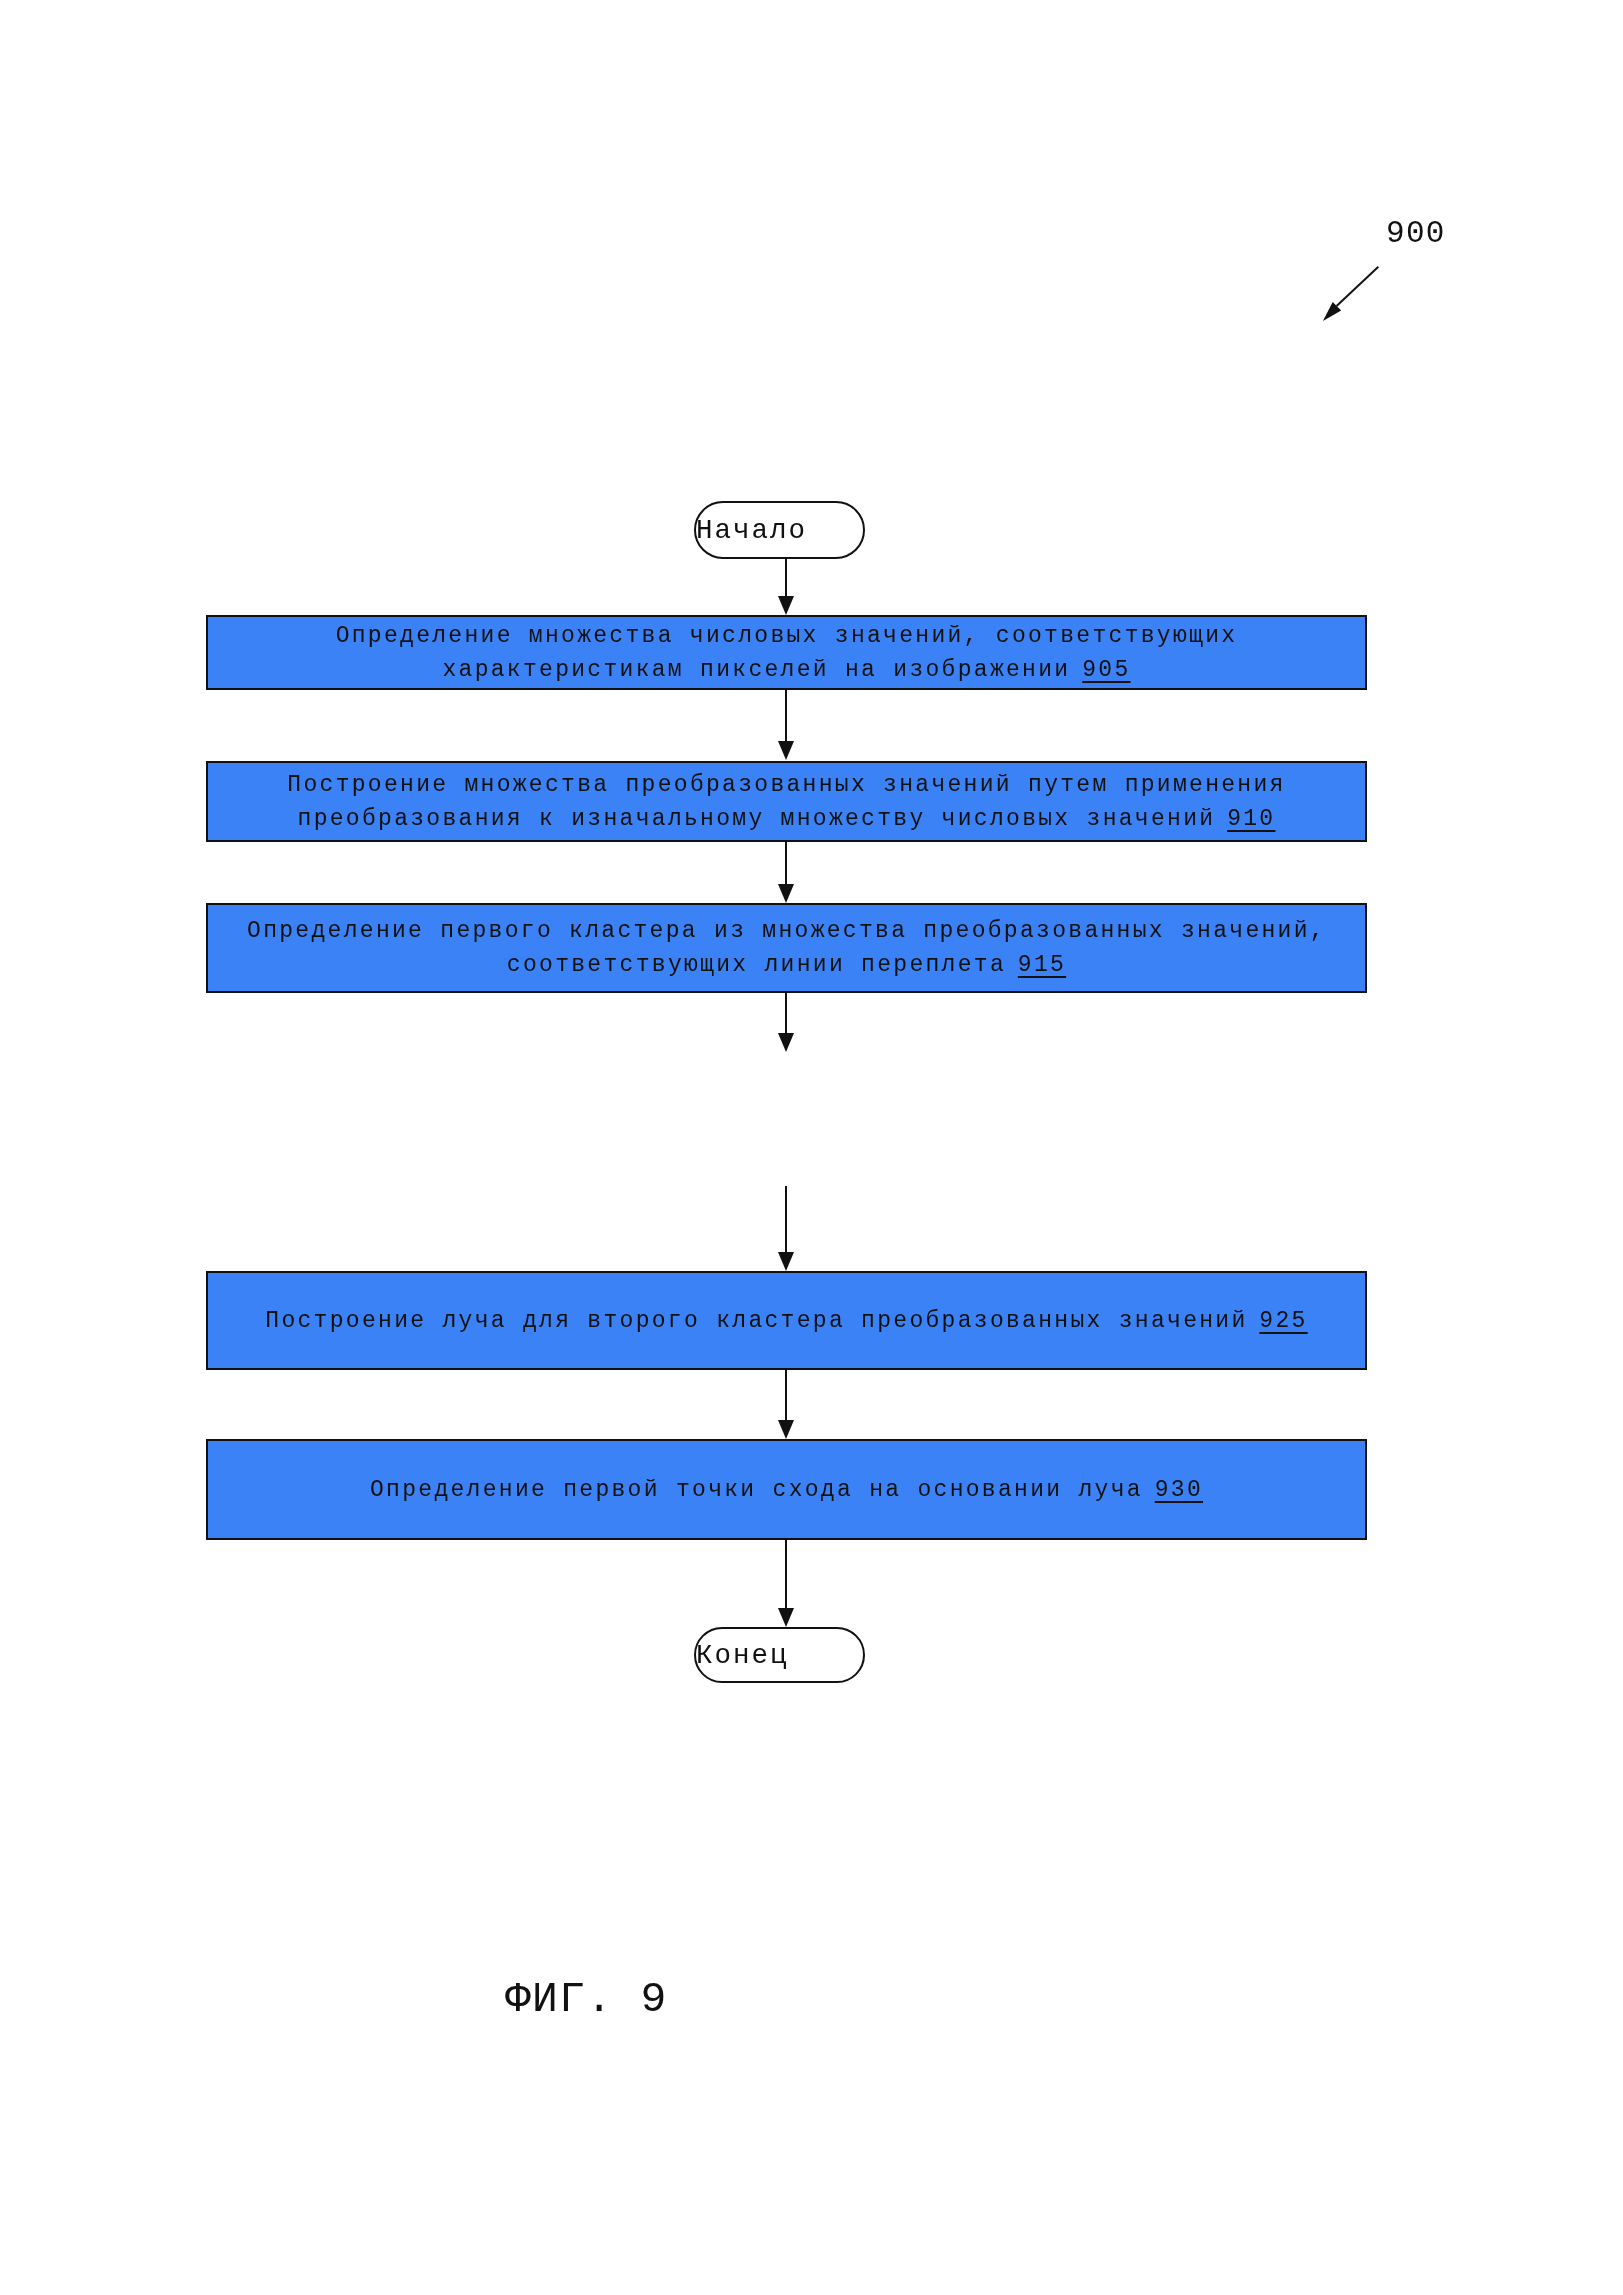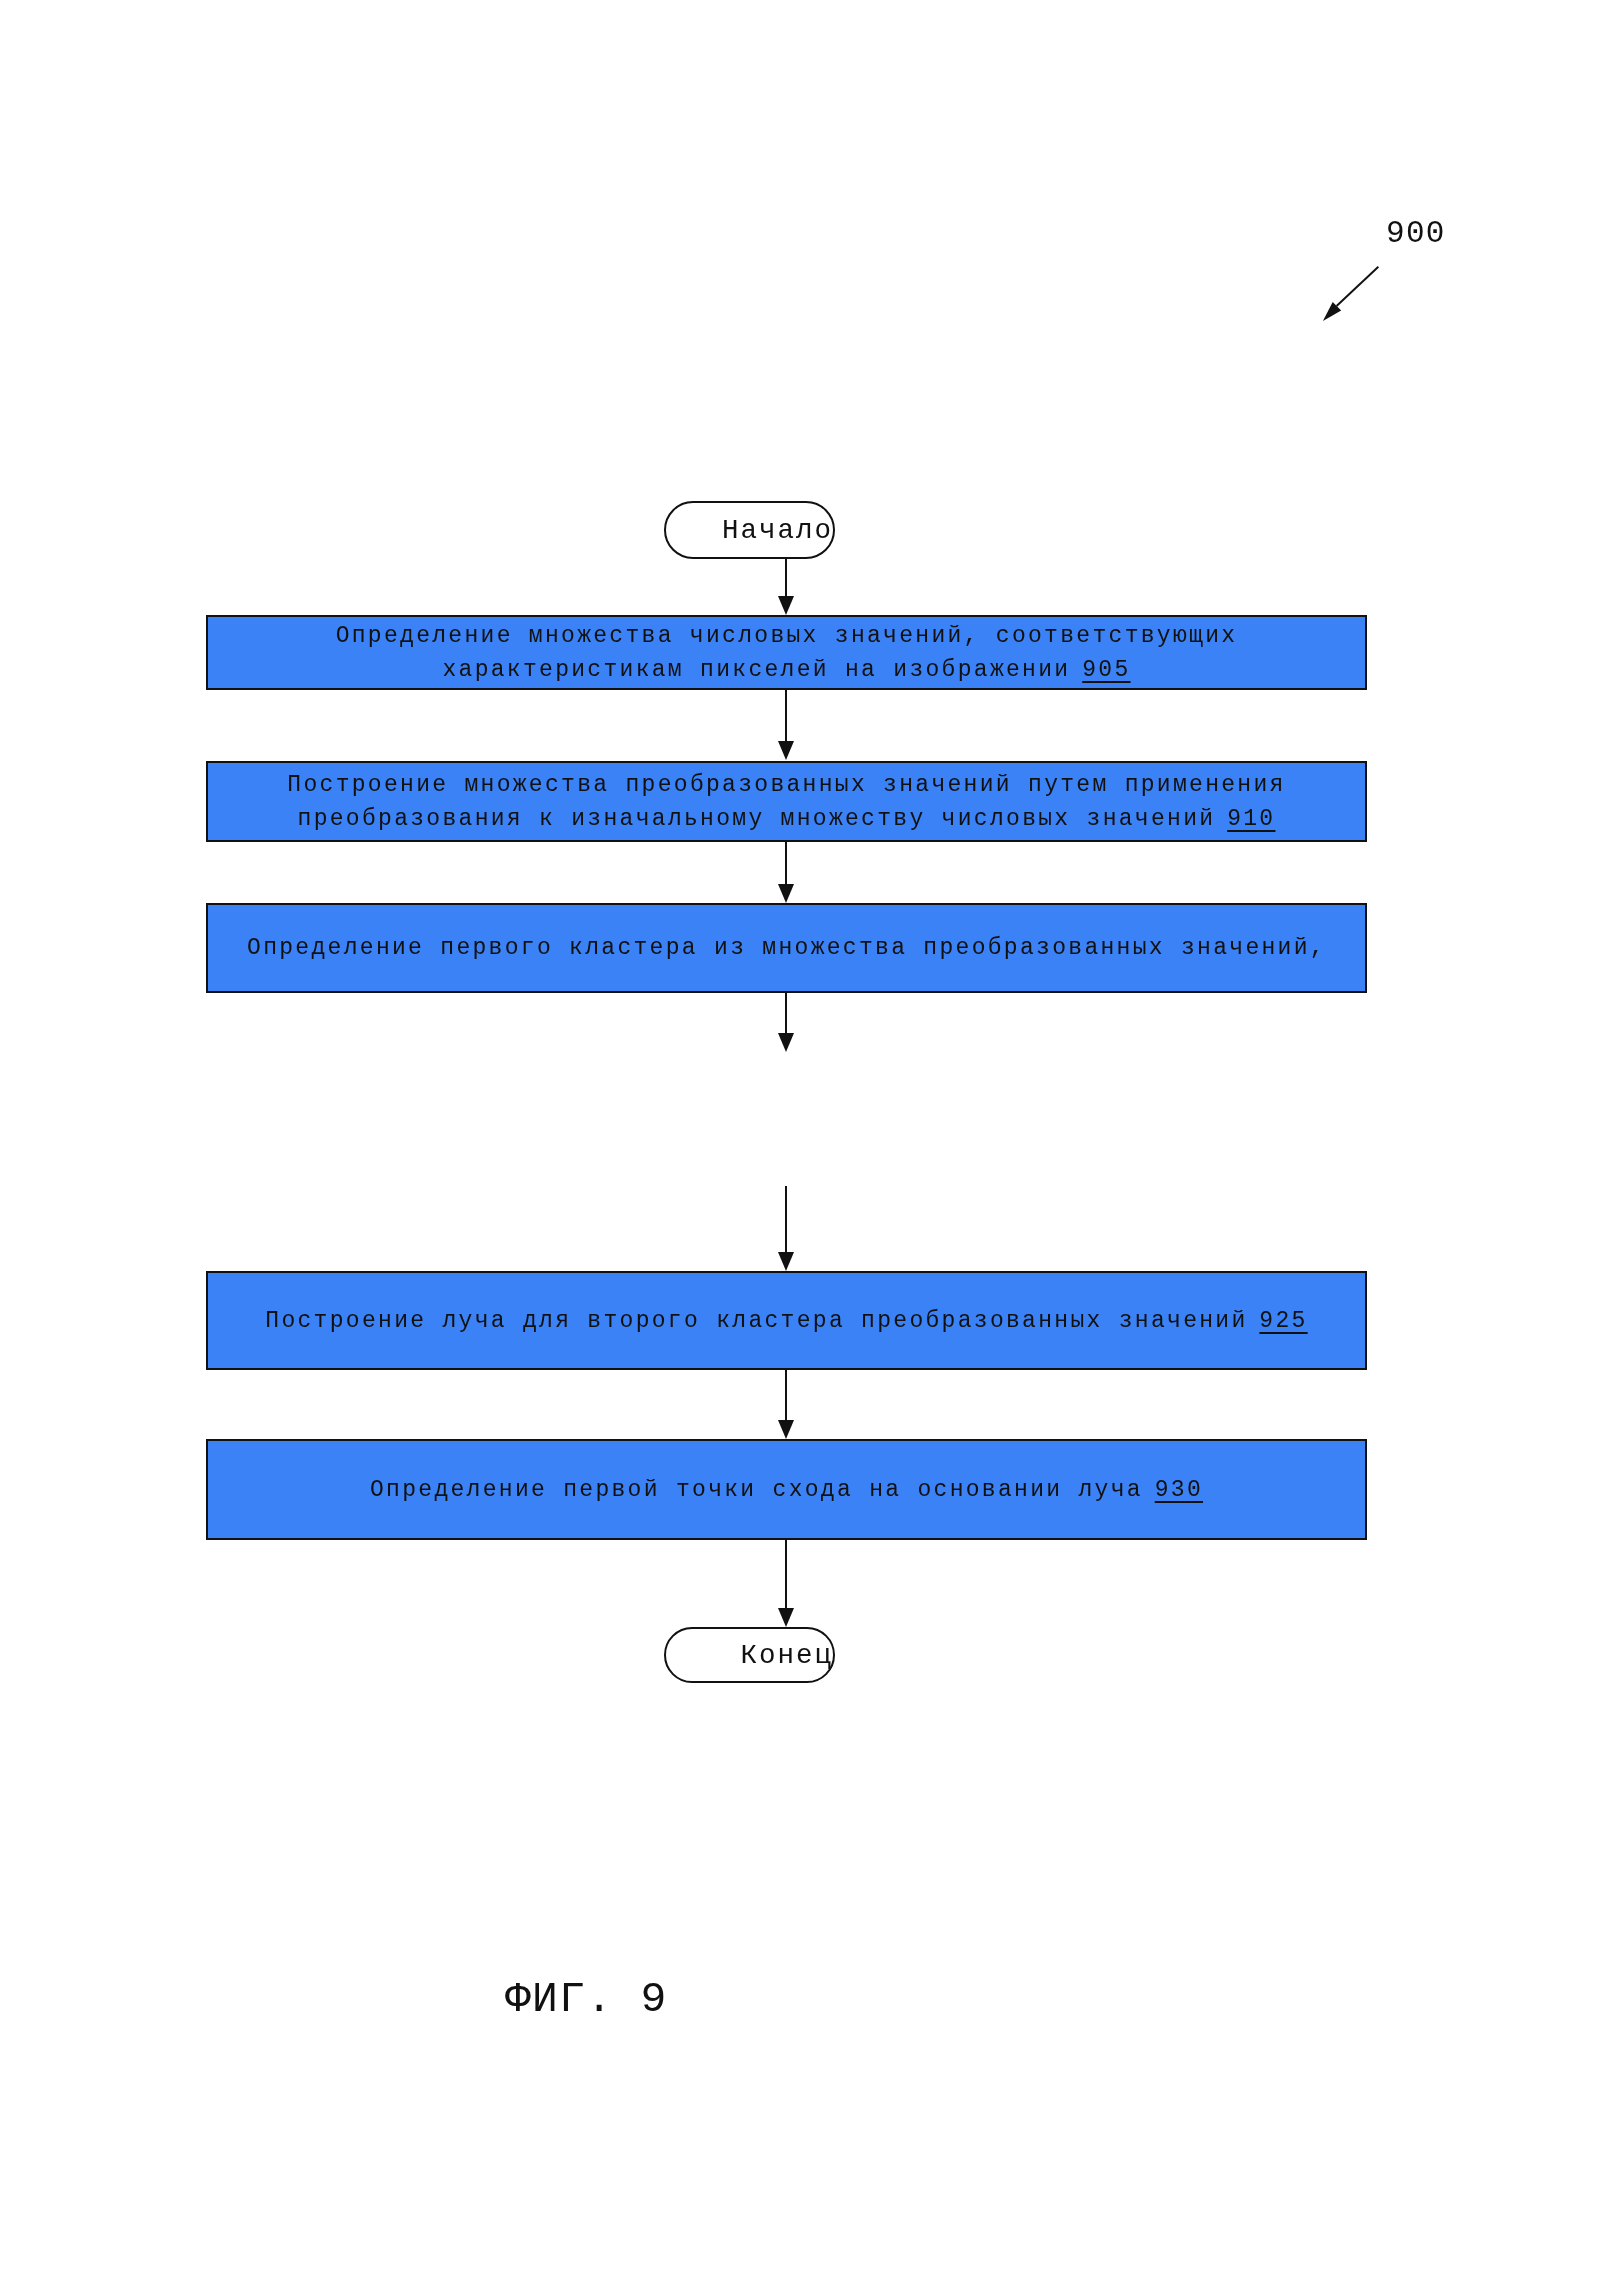--- a/index.html
+++ b/index.html
@@ -27,29 +27,29 @@
   }
   .leader {
     position: absolute;
     left: 1303px;
     top: 259px;
   }
 
   
   .pill {
     position: absolute;
-    left: 664px;
+    left: 694px;
     width: 171px;
     height: 58px;
     border: 2px solid #111111;
     border-radius: 30px;
     box-sizing: border-box;
     display: flex;
     align-items: center;
-    justify-content: flex-end;
+    justify-content: flex-start;
     font-size: 27.5px;
     letter-spacing: 2px;
     background: #ffffff;
   }
 
   
   .box {
     position: absolute;
     left: 206px;
     width: 1161px;
@@ -150,20 +150,23 @@
 
   <div class="arrow" style="top:840px;height:63px">
     <div class="shaft"></div>
     <div class="head"></div>
   </div>
 
   <div class="box" style="top:903px;height:90px">
     <div class="line">
       <span>Определение первого кластера из множества преобразованных значений,</span>
     </div>
+    <div class="line">
+      <span>соответствующих линии переплета</span><span class="ref">915</span>
+    </div>
   </div>
 
   <div class="arrow" style="top:993px;height:59px">
     <div class="shaft"></div>
     <div class="head"></div>
   </div>
 
 
   <div class="arrow" style="top:1186px;height:85px">
     <div class="shaft"></div>

